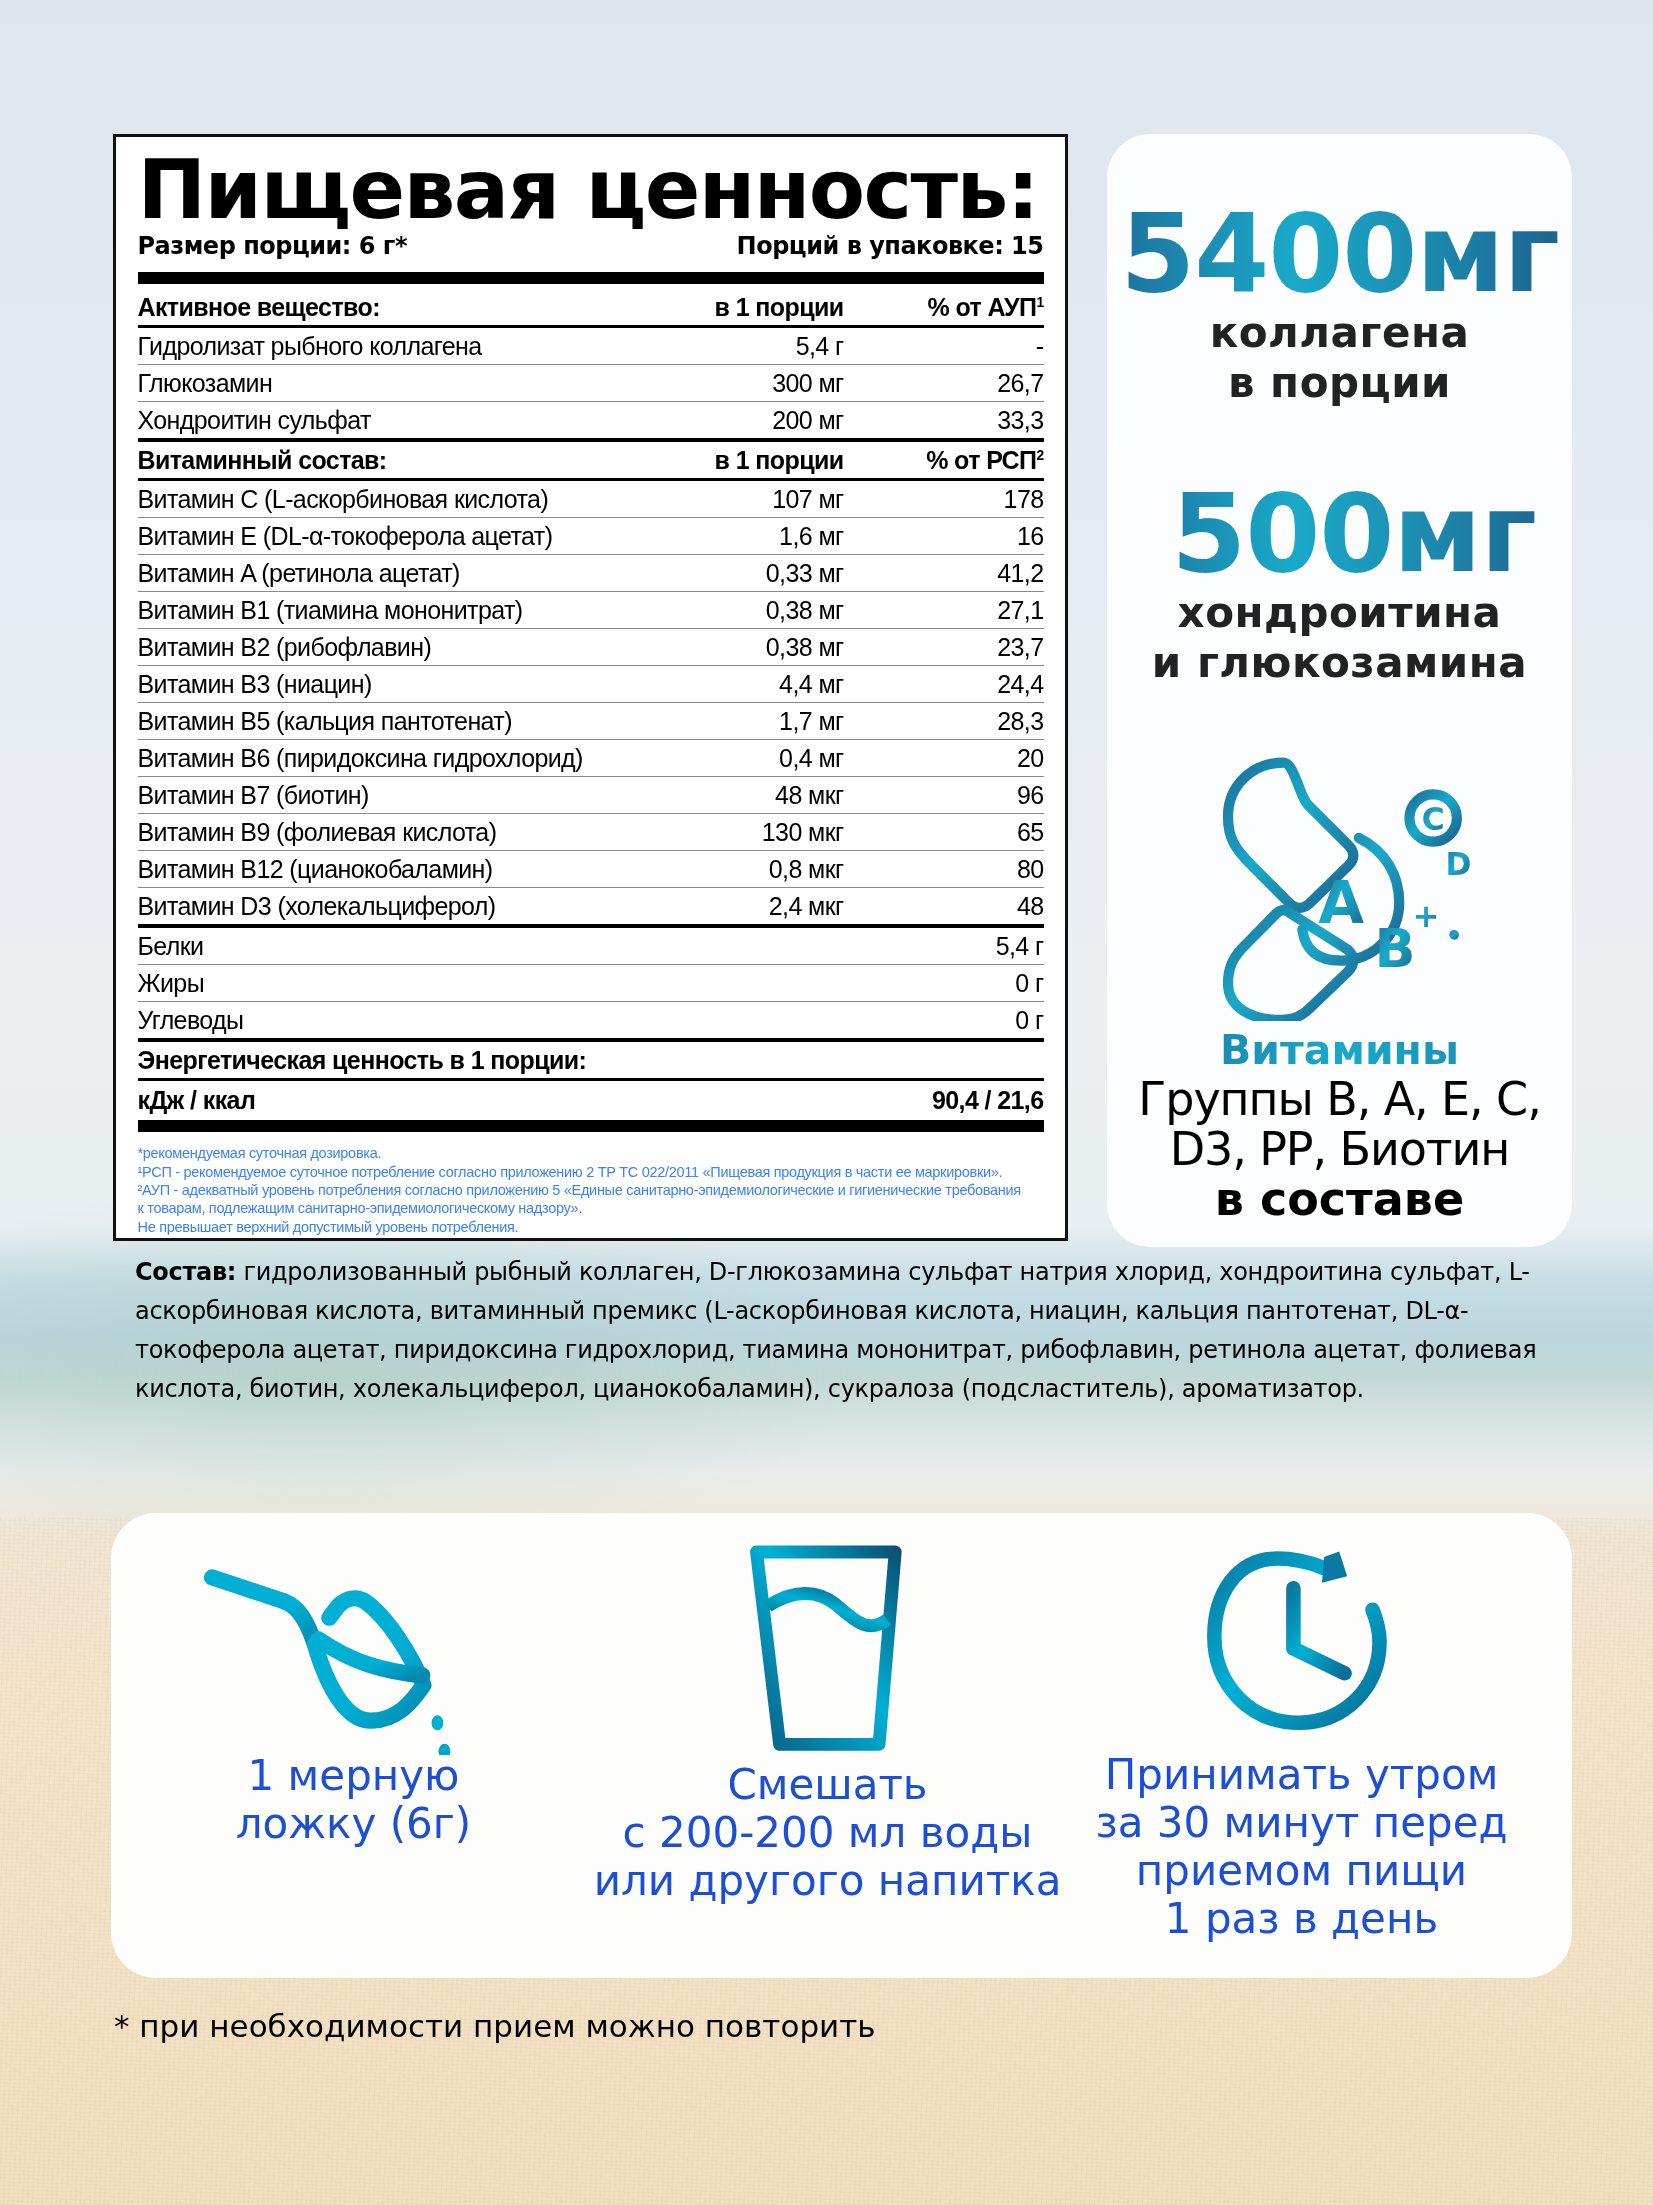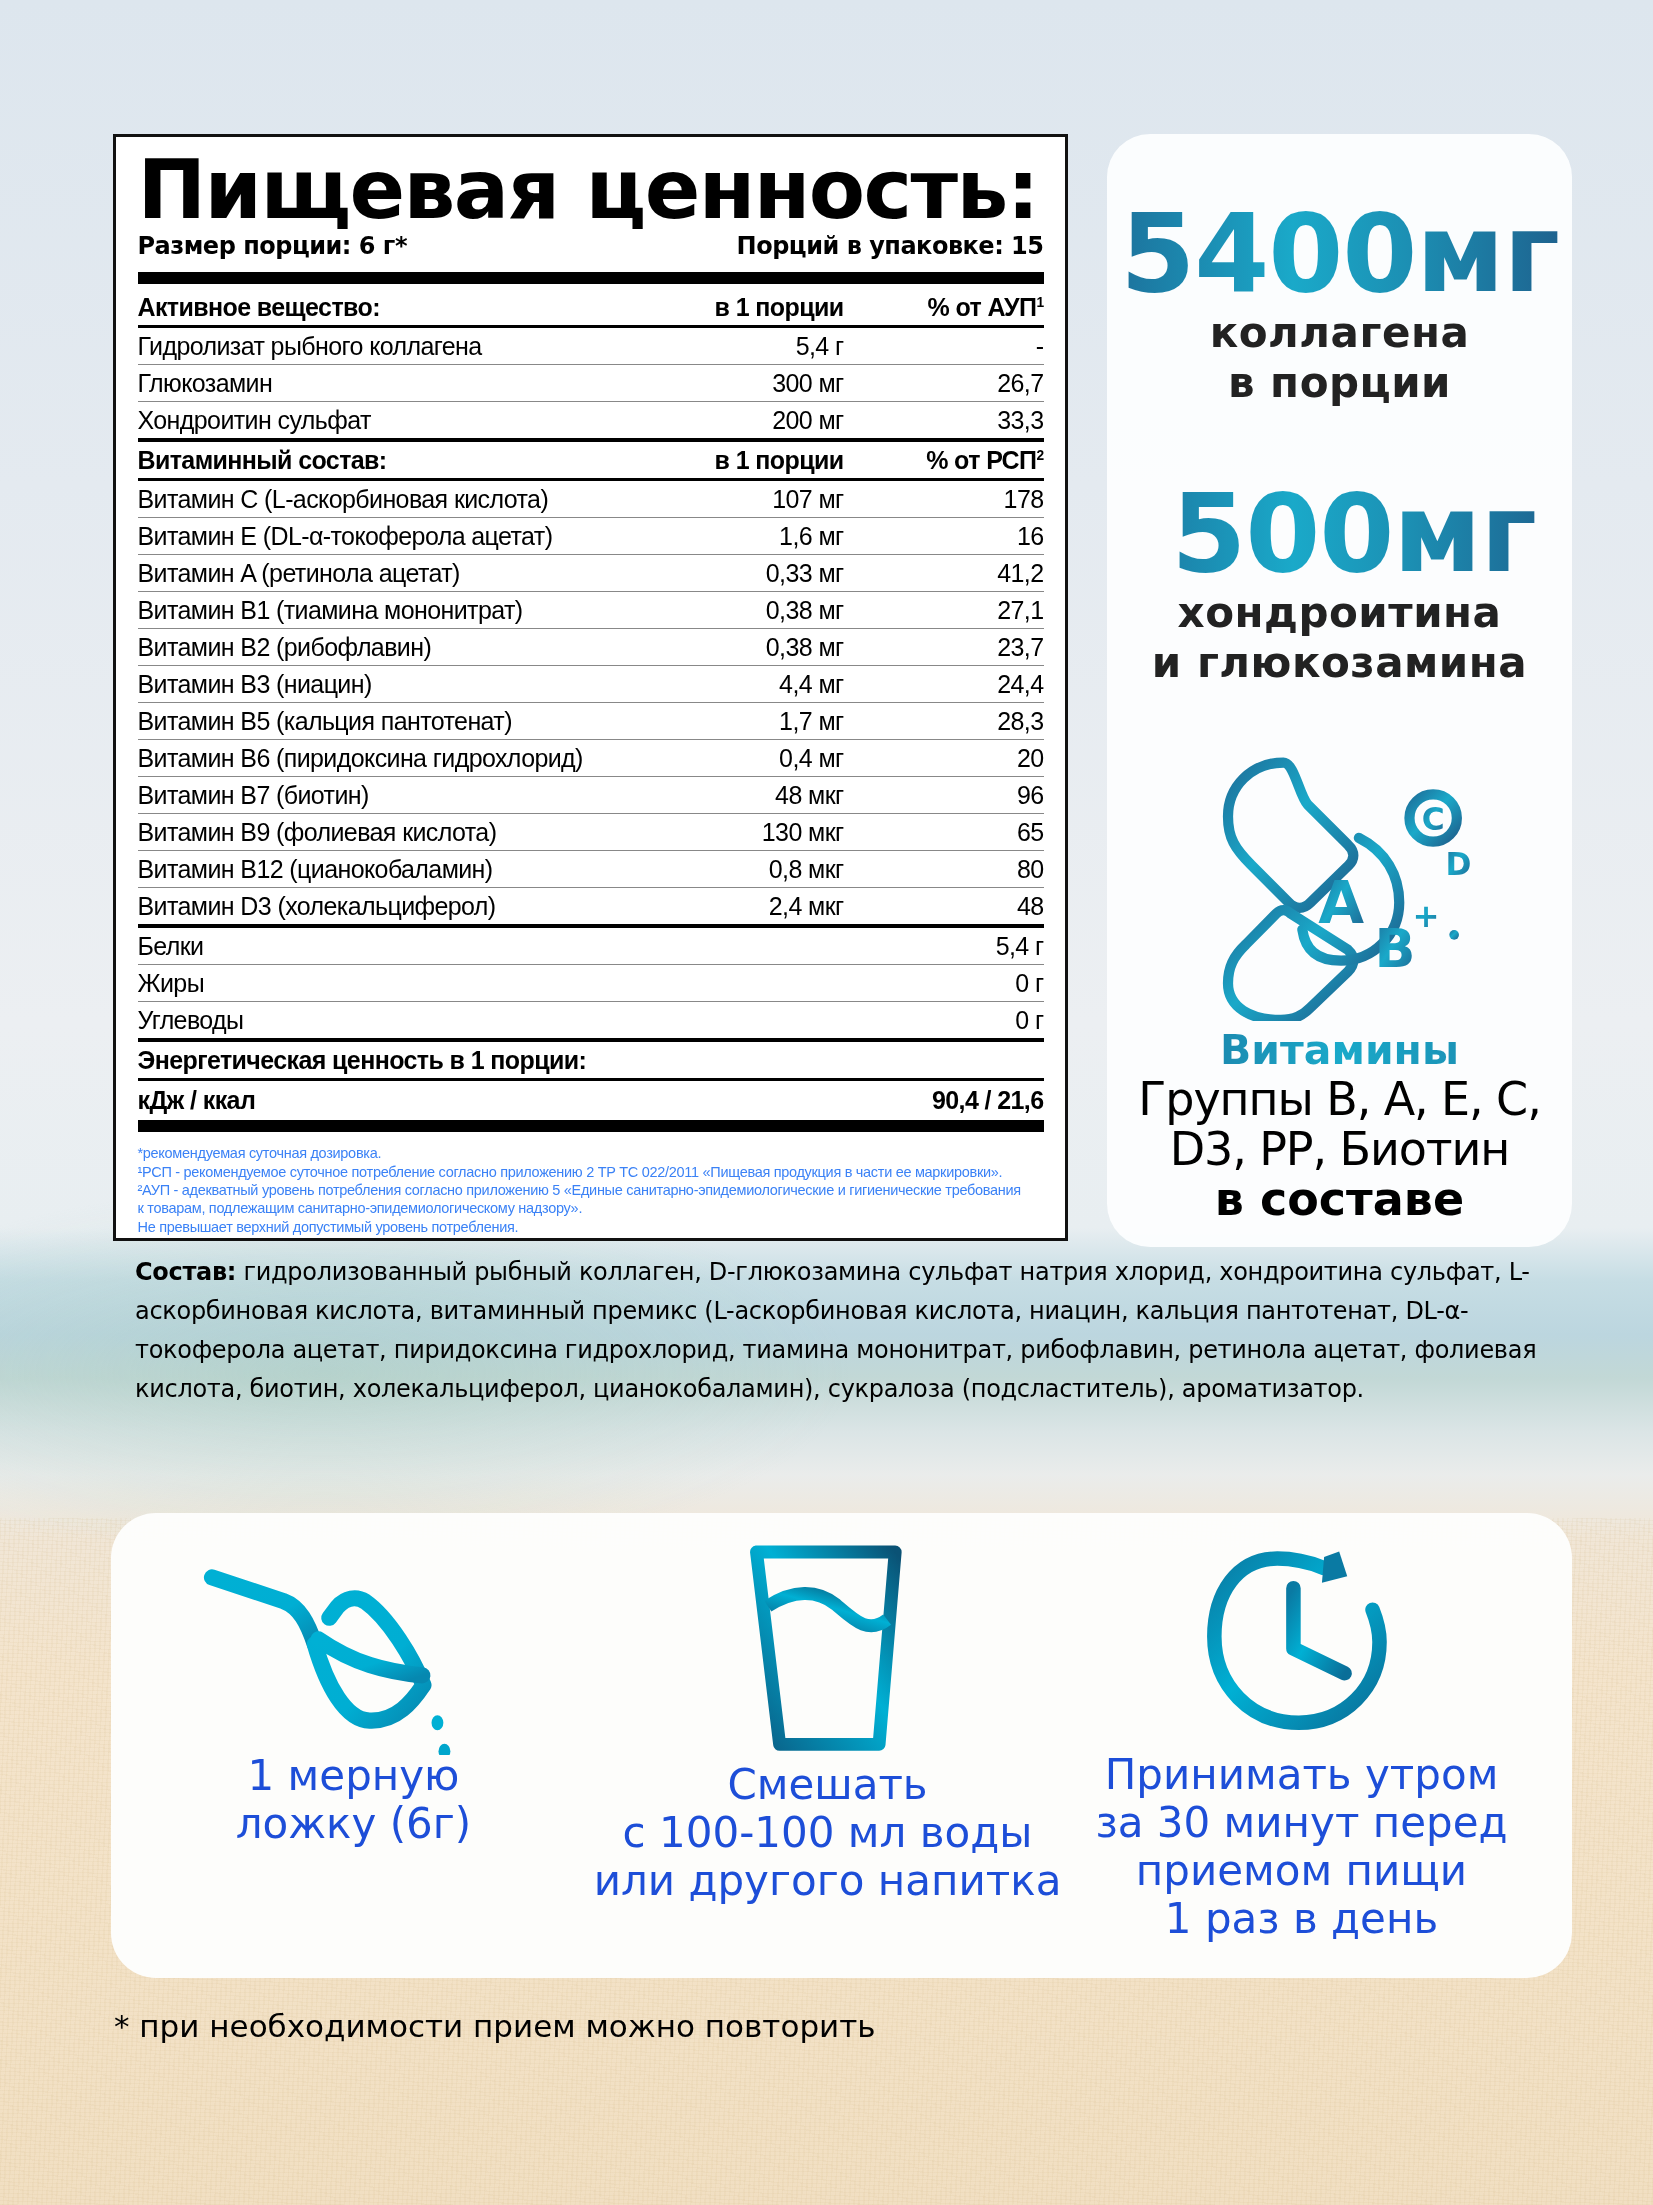--- a/index.html
+++ b/index.html
@@ -324,21 +324,21 @@
             <stop offset="1" stop-color="#0a5275"></stop>
         </linearGradient>
       </defs>
       <g fill="none" stroke="url(#gg)" stroke-width="24" stroke-linejoin="round">
         <path d="M27 22 L285 22 L255 380 L70 380 Z"></path>
         <path d="M48 123 C95 92 140 92 175 120 C210 150 235 175 270 148"></path>
       </g>
     </svg>
     <div class="txt" style="margin-top:-5.4px">
       <div>Смешать</div>
-      <div>с 100-100 мл воды</div>
+      <div>с 200-200 мл воды</div>
       <div>или другого напитка</div>
     </div>
   </div>
 
   <div class="step step3">
     <svg width="237" height="226" viewBox="0 0 440 420" style="margin-top:16px">
       <defs>
         <linearGradient id="cg" x1="0" y1="0" x2="1" y2="1">
           <stop offset="0" stop-color="#0a7aa3"></stop>
             <stop offset="0.45" stop-color="#00b0d4"></stop>

